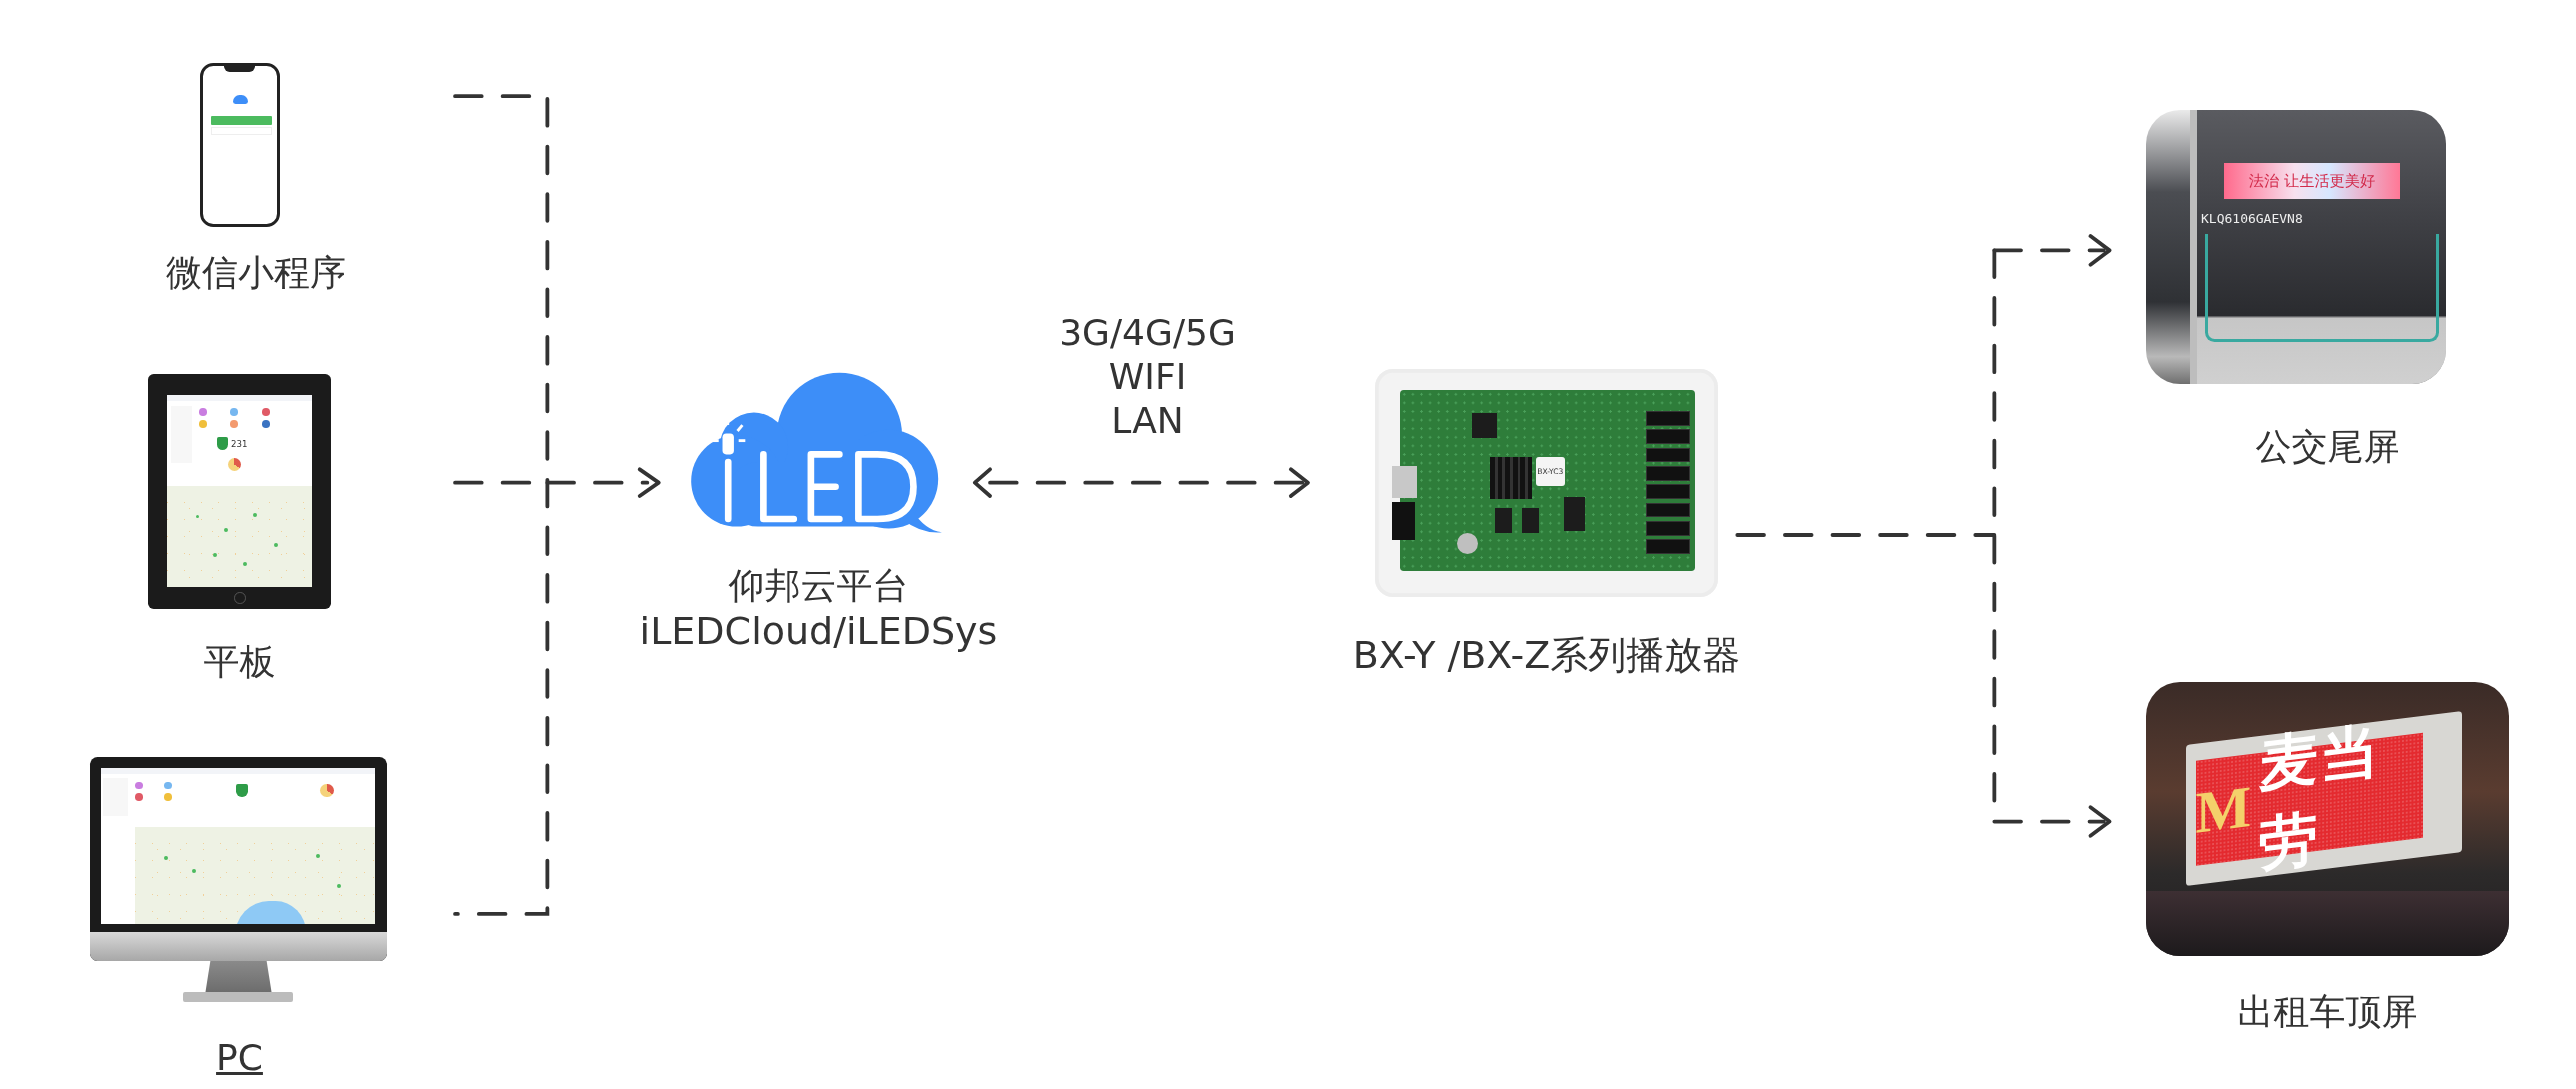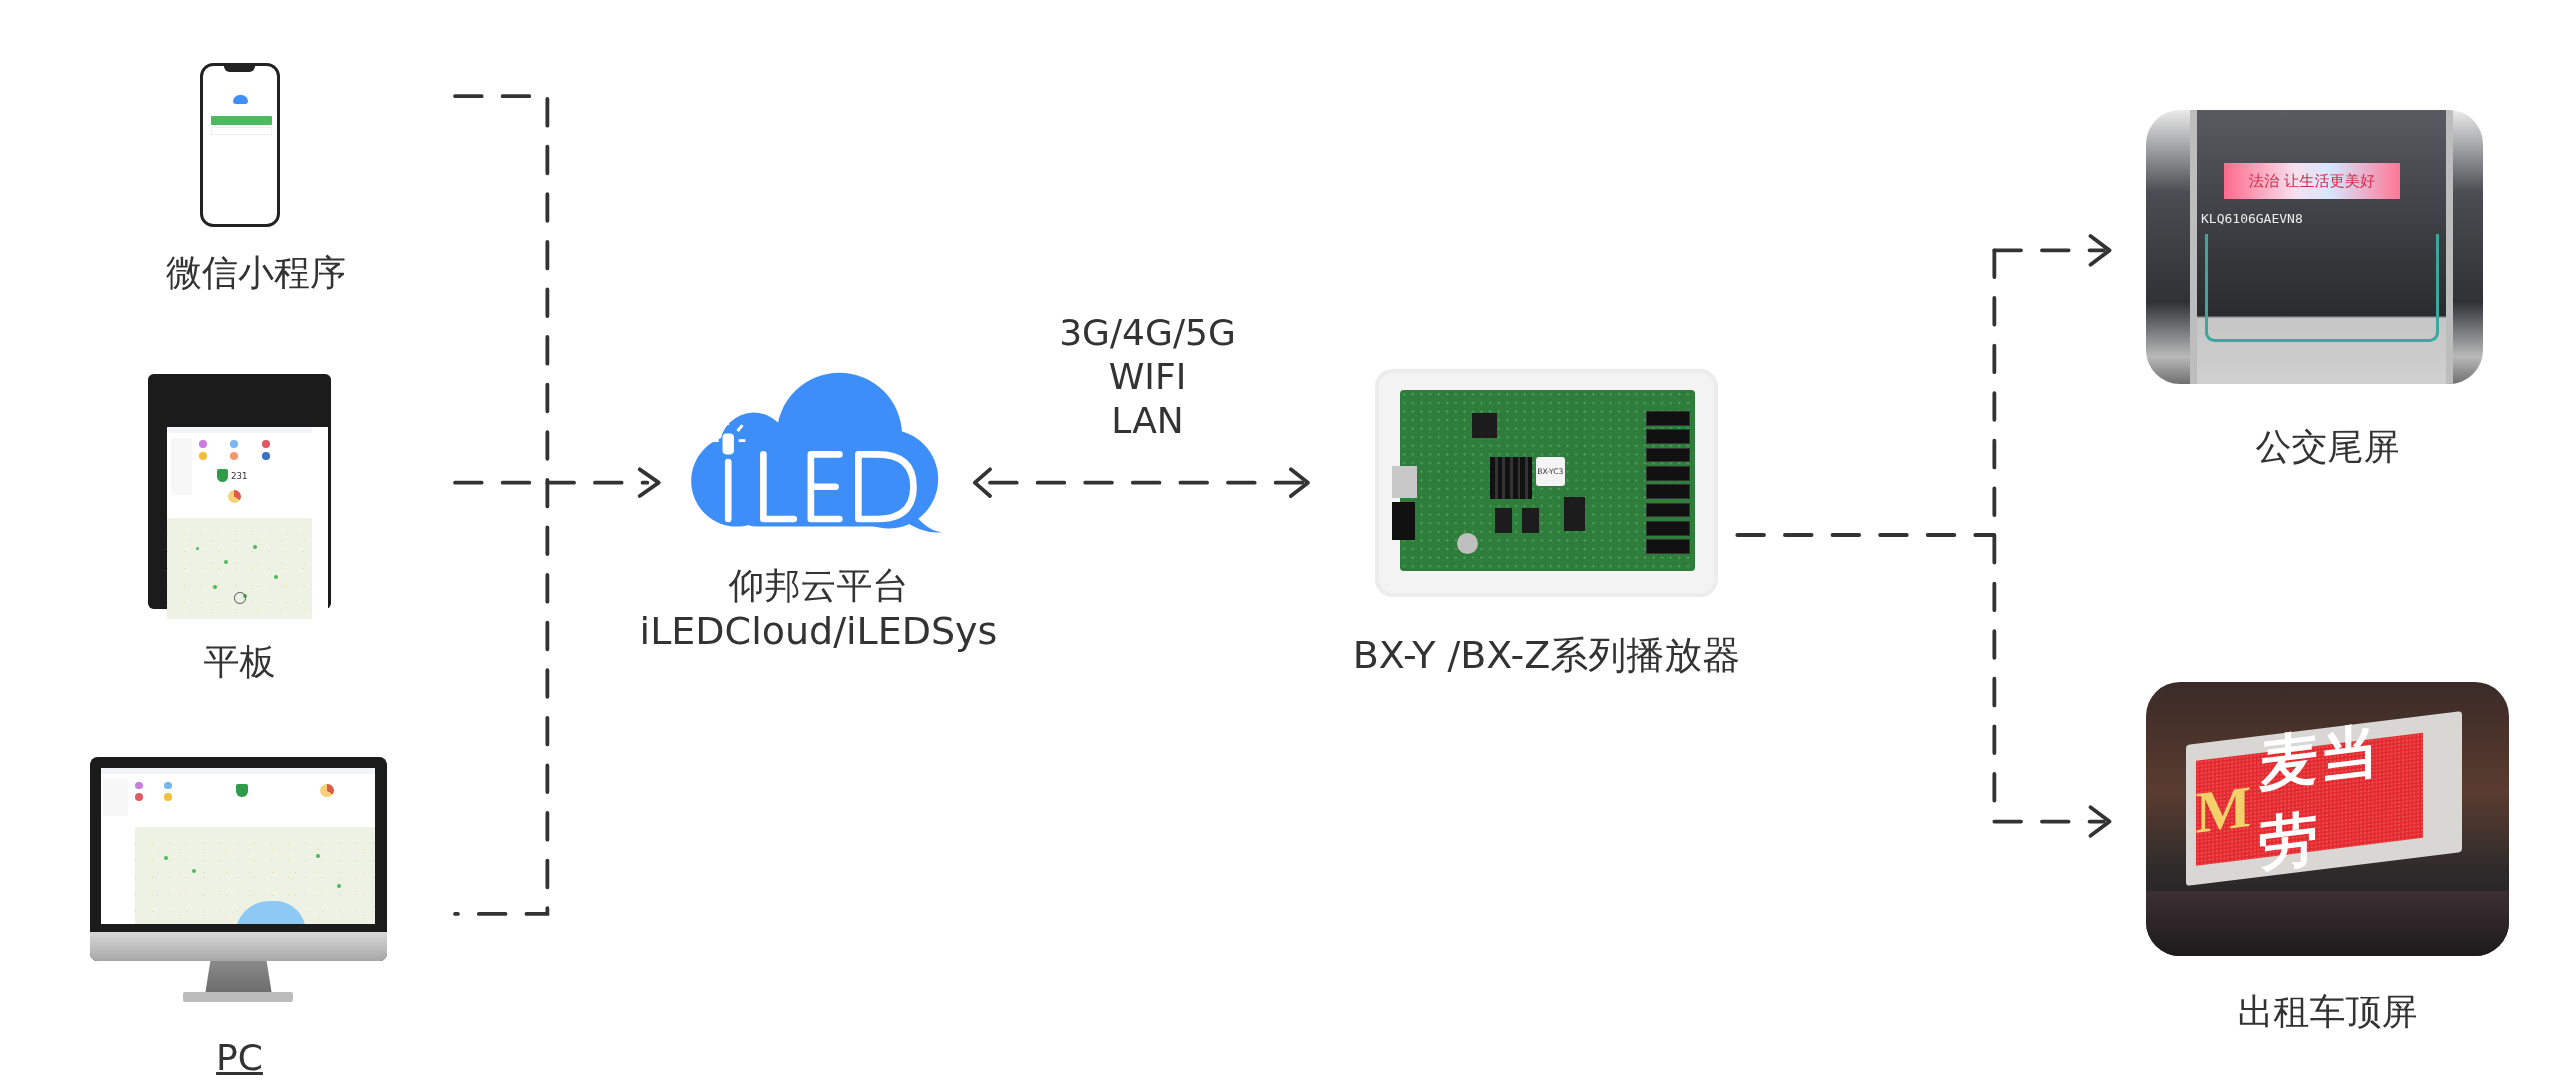--- a/index.html
+++ b/index.html
@@ -11,21 +11,21 @@
 
   
   .phone { left:200px; top:63px; width:80px; height:164px; border:3.8px solid #222; border-radius:13.3px; background:#fff; box-sizing:border-box; }
   .phone .notch { position:absolute; left:21px; top:-1.9px; width:30.5px; height:7.6px; background:#222; border-radius:0 0 5.7px 5.7px; }
   .phone .mini-cloud { position:absolute; left:29.5px; top:28.6px; width:15.2px; height:9.5px; background:#3d8ef8; border-radius:7.6px 7.6px 2.9px 2.9px; }
   .phone .green-btn { position:absolute; left:7.6px; top:50px; width:61px; height:8.6px; background:#4cbb5f; border-radius:1px; }
   .phone .sub-btn { position:absolute; left:7.6px; top:61px; width:61px; height:7.6px; border:1px solid #eee; box-sizing:border-box; }
 
   
   .tablet { left:148px; top:374px; width:183px; height:235px; background:#1b1b1b; border-radius:5.7px; }
-  .tablet .screen { position:absolute; left:19px; top:21px; width:161px; height:192px; background:#fff; overflow:hidden;margin-top:32px; }
+  .tablet .screen { position:absolute; left:19px; top:21px; width:145px; height:192px; background:#fff; overflow:hidden; }
   .tablet .home { position:absolute; left:86px; top:218px; width:9.5px; height:9.5px; border:1px solid #555; border-radius:50%; }
   .map { position:absolute; background:#eef2e4; background-image:
         linear-gradient(45deg, rgba(245,180,90,.55) 1px, transparent 1px),
         linear-gradient(-30deg, rgba(245,180,90,.55) 1px, transparent 1px);
         background-size:17px 17px, 23px 23px; }
   .pin { position:absolute; width:3.8px; height:3.8px; background:#4cbb5f; border-radius:50%; }
 
   
   .pc-body { left:90px; top:757px; width:297px; height:204px; border-radius:7.6px; background:#1b1b1b; overflow:hidden; }
   .pc-screen { position:absolute; left:11.4px; top:11.4px; width:274px; height:156px; background:#fff; overflow:hidden; }
@@ -45,21 +45,21 @@
   .chip { position:absolute; background:#1c1c1c; }
   .pcb-label { position:absolute; left:136px; top:67px; width:28.6px; height:28.6px; background:#f4f4f4; border-radius:2.9px; font-size:7.6px; color:#333; display:flex; align-items:center; justify-content:center; }
   .ports { position:absolute; left:246px; top:21px; width:44px; height:143px; display:flex; flex-direction:column; gap:3.8px; }
   .ports div { flex:1; background:#111; border:1px solid #333; }
   .eth { position:absolute; left:-7.6px; top:76px; width:25px; height:32px; background:#c8c8c8; }
   .terminal { position:absolute; left:-7.6px; top:112px; width:23px; height:38px; background:#111; }
   .battery { position:absolute; left:57px; top:143px; width:21px; height:21px; border-radius:50%; background:#bfbfbf; }
 
   
   .photo { position:absolute; border-radius:34px; overflow:hidden; }
-  .bus { left:2146px; top:110px; width:337px; height:274px; background:linear-gradient(180deg,#eaeaea 0%,#4b4d52 30%,#2f3135 70%,#b9b9b9 90%,#6f6f6f 100%); }
+  .bus { left:2146px; top:110px; width:300px; height:274px; background:linear-gradient(180deg,#eaeaea 0%,#4b4d52 30%,#2f3135 70%,#b9b9b9 90%,#6f6f6f 100%); }
   .bus .body { position:absolute; left:44px; top:0; width:263px; height:274px; background:linear-gradient(180deg,#5a5b60 0%,#3f4045 40%,#2a2b2f 75%,#c6c6c6 76%,#d0d0d0 100%); border-left:7.6px solid #bdbdbd; border-right:7.6px solid #bdbdbd; box-sizing:border-box; }
   .bus .led { position:absolute; left:78px; top:53px; width:176px; height:36px; background:linear-gradient(90deg,#ff6a8c,#f7e0ee 40%,#d6e7ff 60%,#ff7896); display:flex; align-items:center; justify-content:center; font-size:15.2px; color:#d22a4a; }
   .bus .plate { position:absolute; left:55px; top:101px; font-size:13px; color:#eee; font-family:"DejaVu Sans Mono",monospace; }
   .bus .stripe { position:absolute; left:59px; top:124px; width:228px; height:105px; border:3.8px solid #39a9a0; border-top:none; border-radius:0 0 9.5px 9.5px; }
 
   .taxi { left:2146px; top:682px; width:363px; height:274px; background:linear-gradient(180deg,#3a2b27 0%,#5a3c30 40%,#2c2a2a 70%,#1f1d1e 100%); }
   .taxi .sign { position:absolute; left:40px; top:46px; width:276px; height:141px; background:#d8d7d3; transform:skewY(-7deg); border-radius:3.8px; }
   .taxi .screen { position:absolute; left:9.5px; top:17px; width:227px; height:105px; background:#e42a2f; background-image:radial-gradient(rgba(255,255,255,.18) 1px,transparent 1px); background-size:3.8px 3.8px; display:flex; align-items:center; justify-content:center; gap:7.6px; }
   .taxi .m-logo { font-size:59px; font-weight:bold; color:#f4d06a; font-family:"Liberation Serif",serif; }
   .taxi .brand { font-size:59px; font-weight:bold; color:#ffffff; letter-spacing:1.9px; }

